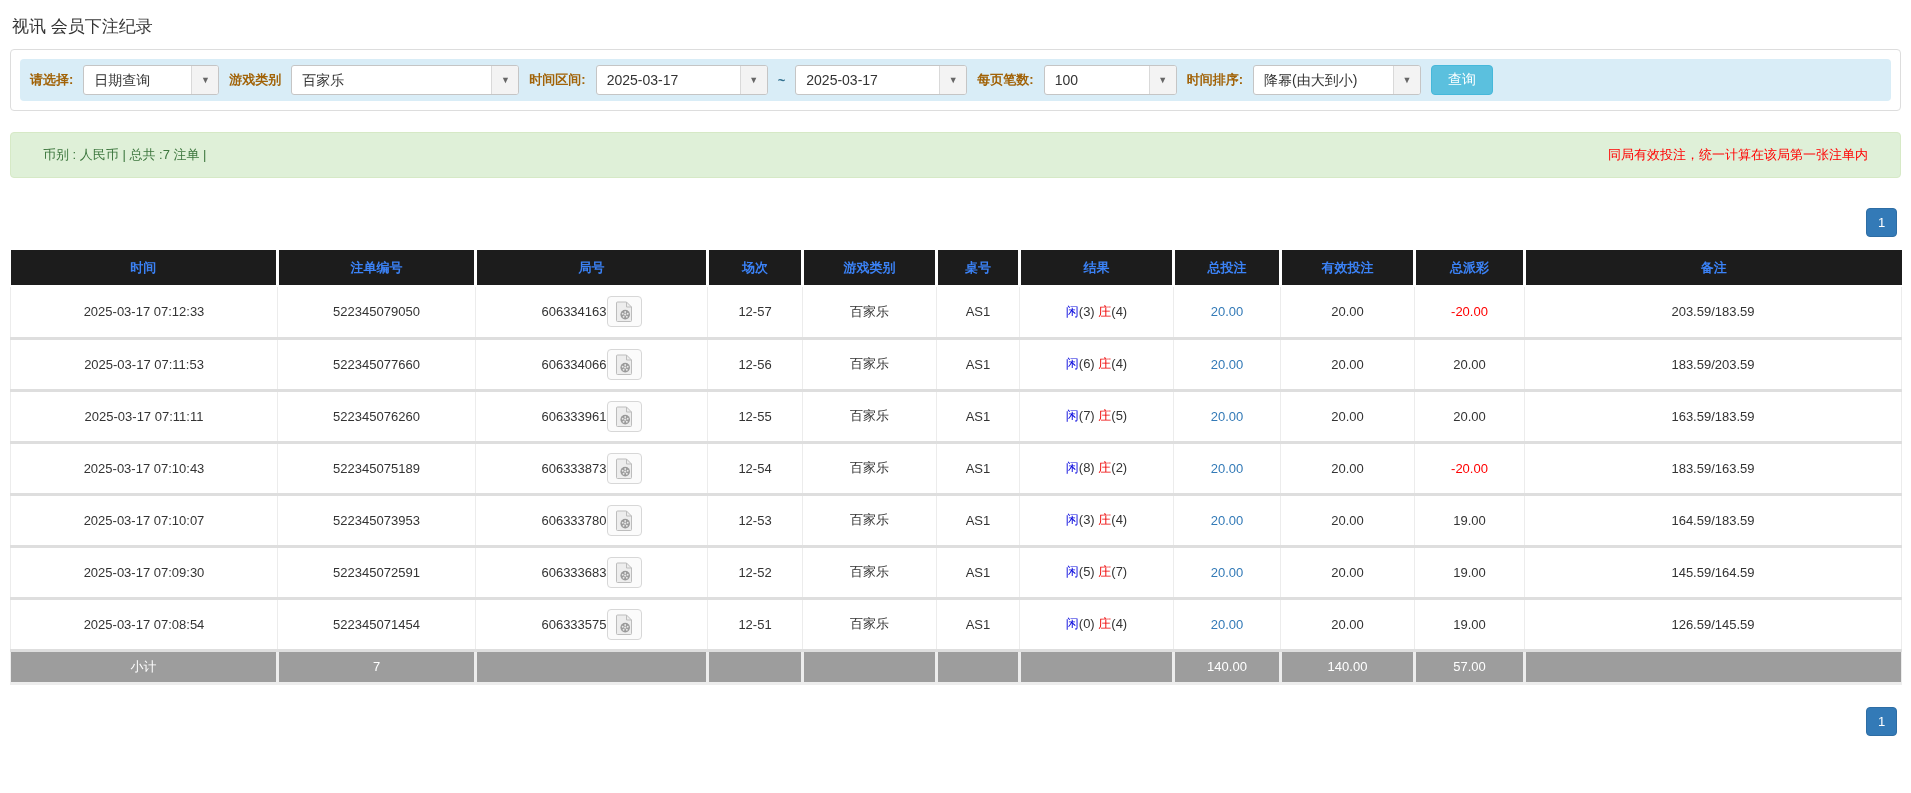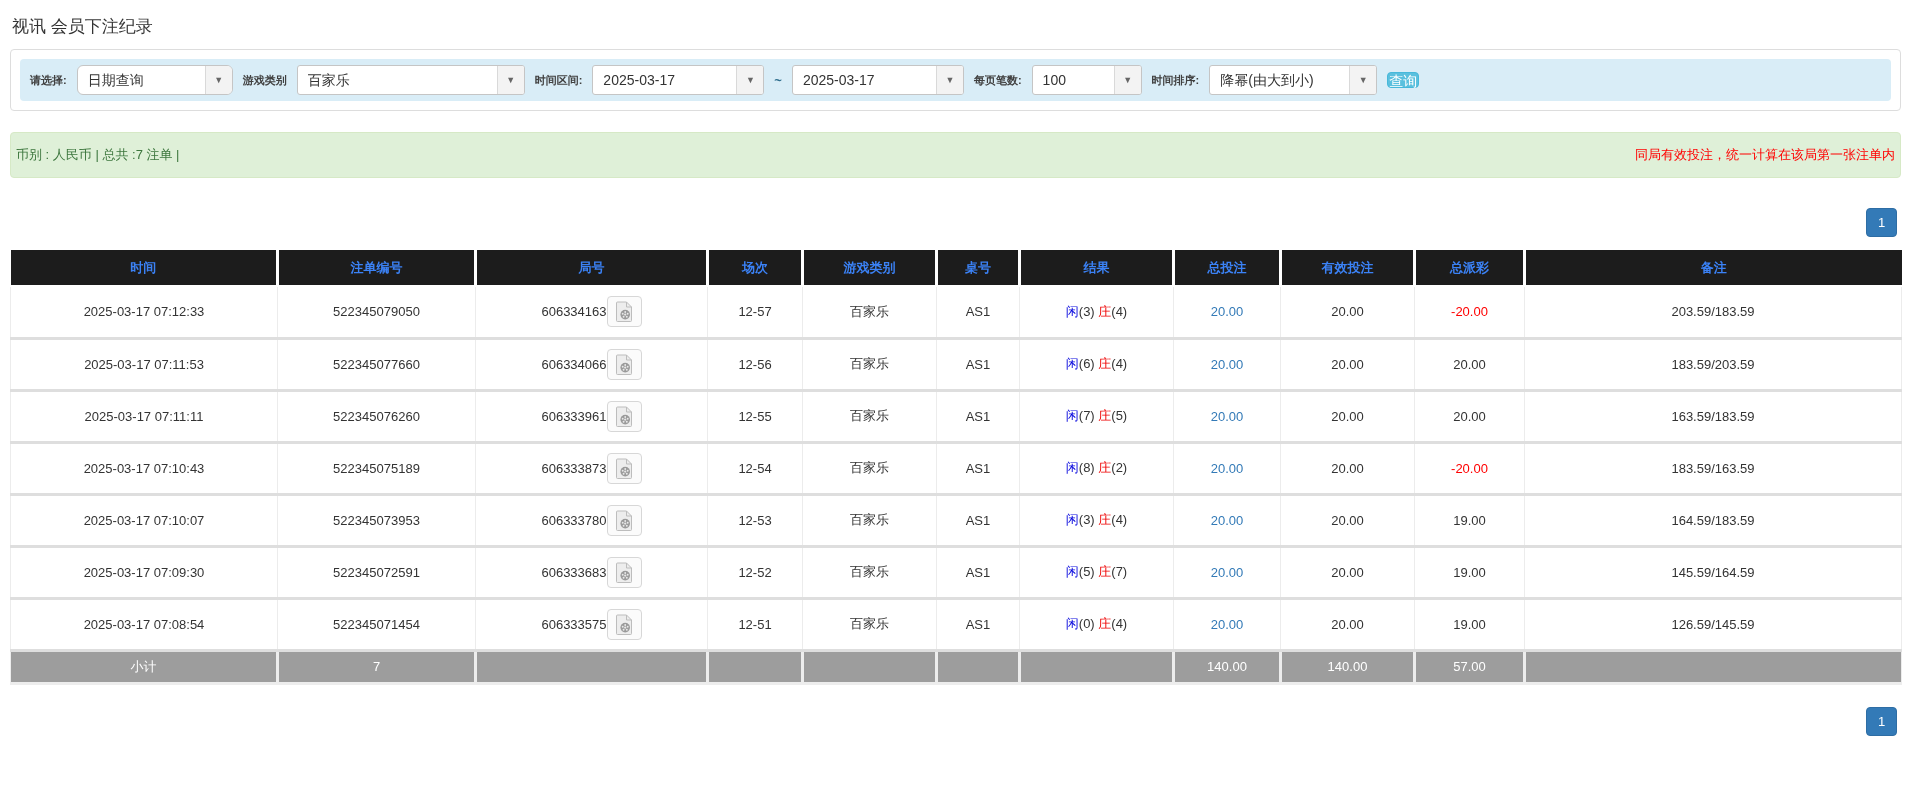--- a/index.html
+++ b/index.html
@@ -16,48 +16,48 @@
   }
   
   .filter-panel {
     margin: 0 10px; border: 1px solid #ddd; border-radius: 4px;
     background: #fff; padding: 9px;
   }
   .filter-bar {
     background: #d9edf7; border-radius: 4px; height: 42px;
     padding: 6px 10px; display: flex; align-items: center; gap: 10px;
   }
-  .flabel { color: #404040; font-weight: bold; font-size: 11px; white-space: nowrap; }
+  .flabel { color: #a16207; font-weight: bold; font-size: 13px; white-space: nowrap; }
   .combo {
     display: inline-flex; align-items: stretch; height: 30px;
     background: #fff; border: 1px solid #c5c5c5; border-radius: 3px;
     overflow: hidden; cursor: pointer; flex: none;
   }
   .combo .val { padding: 0 10px; line-height: 28px; font-size: 14px; color: #333;
     flex: 1; text-align: left; white-space: nowrap; overflow: hidden; }
   .combo .arrow {
     width: 27px; background: #f3f3f3; border-left: 1px solid #d9d9d9;
     display: flex; align-items: center; justify-content: center;
     color: #666; font-size: 9px;
   }
-  .w-select { width: 156px; border-radius: 6px; }
+  .w-select { width: 136px; }
   .w-game   { width: 228px; }
   .w-date   { width: 172px; }
-  .w-pp     { width: 110px; }
+  .w-pp     { width: 133px; }
   .w-sort   { width: 168px; }
   .tilde { color: #31708f; font-weight: bold; }
   .search-btn {
-    height: 16px; padding: 0 1px; background: #5bc0de;
+    height: 30px; padding: 0 16px; background: #5bc0de;
     border: 1px solid #46b8da; border-radius: 4px; color: #fff;
     font-size: 14px; cursor: pointer; font-family: inherit; flex: none;
   }
   
   .info-bar {
     margin: 21px 10px 0; background: #dff0d8; border: 1px solid #d6e9c6;
-    border-radius: 4px; padding: 13px 5px;
+    border-radius: 4px; padding: 13px 32px;
     display: flex; justify-content: space-between; align-items: center; gap: 40px;
   }
   .info-left  { color: #3c763d; }
   .info-right { color: #ff0000; }
   
   .pagination-top    { text-align: right; margin: 30px 14px 0; }
   .pagination-bottom { text-align: right; margin: 22px 14px 0; }
   .page-btn {
     display: inline-block; min-width: 31px; height: 29px; line-height: 27px;
     background: #337ab7; border: 1px solid #2e6da4; color: #fff;

